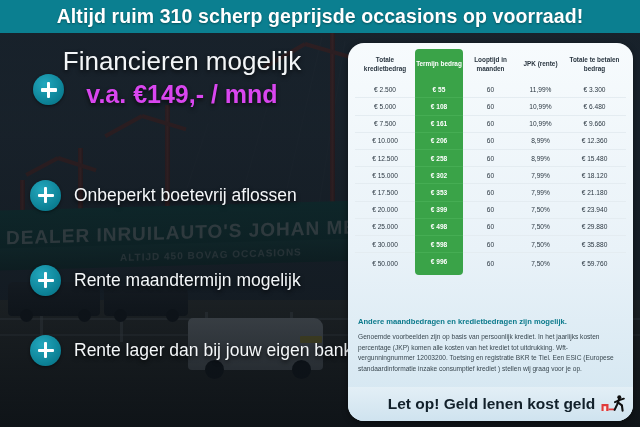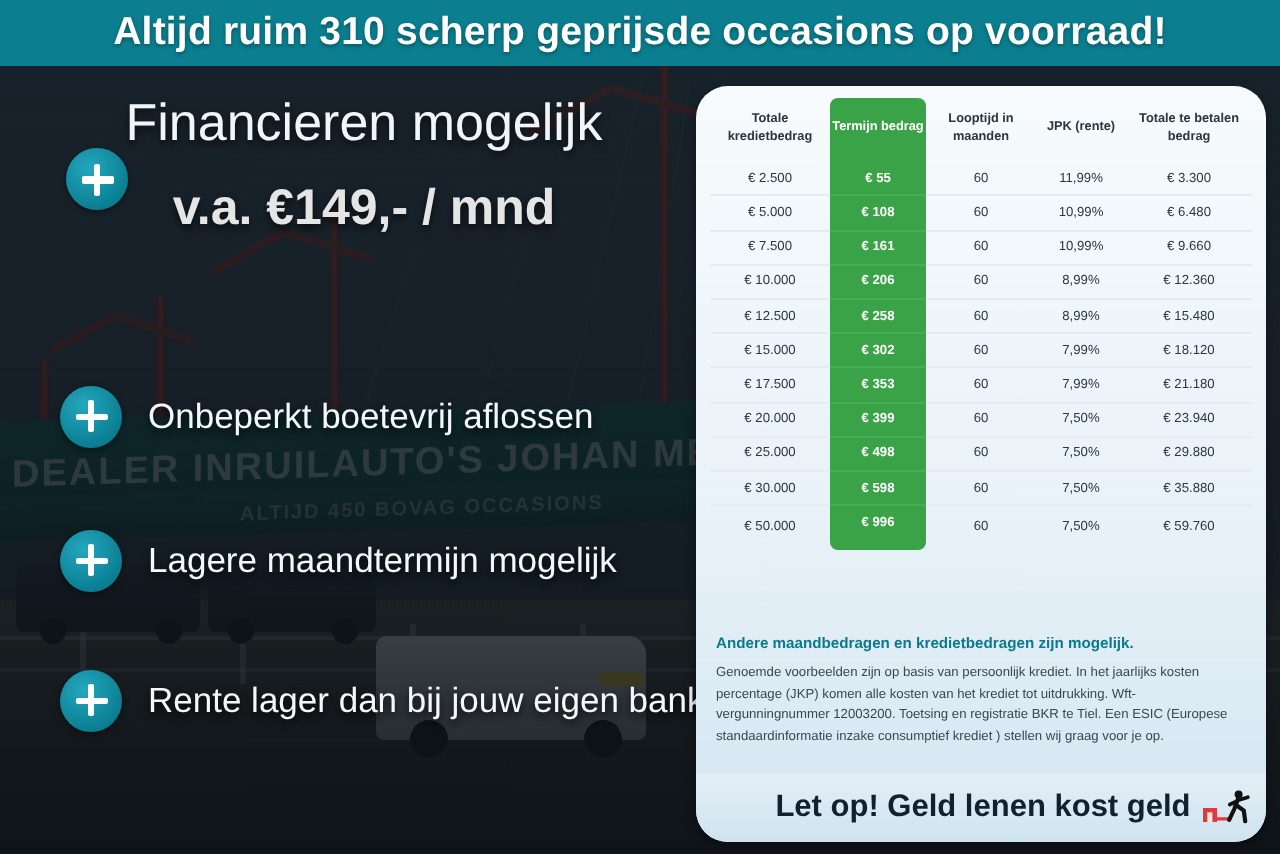--- a/index.html
+++ b/index.html
@@ -43,21 +43,21 @@
   .topbar{position:absolute;left:0;top:0;width:640px;height:33px;background:#0b7f90;
        display:flex;align-items:center;justify-content:center;}
   .topbar .t{color:#ffffff;font-size:19.5px;font-weight:bold;letter-spacing:.1px;
        text-shadow:0 1px 2px rgba(0,0,0,.35);white-space:nowrap;}
 
   
   .left{position:absolute;left:0;top:33px;width:345px;height:394px;padding-left:36px;}
   .head{position:absolute;left:22px;top:15px;width:320px;text-align:center;}
   .head .h1{color:#f2f5f7;font-size:26px;font-weight:400;line-height:1.05;
        text-shadow:0 2px 4px rgba(0,0,0,.7);white-space:nowrap;}
-  .head .h2{color:#e5e5e5;font-size:25px;font-weight:bold;line-height:1.15;margin-top:15px;
+  .head .h2{color:#d946ef;font-size:25px;font-weight:bold;line-height:1.15;margin-top:5px;
        text-shadow:0 2px 4px rgba(0,0,0,.7);white-space:nowrap;}
   .plusmark{position:absolute;width:31px;height:31px;border-radius:50%;
        background:radial-gradient(circle at 38% 32%,#23a7bd,#0b7f93 70%,#0a6b7d);
        box-shadow:0 1px 3px rgba(0,0,0,.5);}
   .plusmark::before,.plusmark::after{content:"";position:absolute;background:#fff;border-radius:1px;}
   .plusmark::before{left:7.5px;top:14px;width:16px;height:3.6px;}
   .plusmark::after{left:13.7px;top:7.6px;width:3.6px;height:16px;}
   .bullet{position:absolute;left:30px;width:315px;height:34px;display:flex;align-items:center;}
   .bullet .bm{position:relative;width:31px;height:31px;flex:0 0 31px;}
   .bullet .bl{margin-left:13px;color:#f4f7f9;font-size:17.5px;
@@ -150,28 +150,28 @@
   </div>
 
   <div class="left">
 
     <div class="plusmark" style="left:33px;top:41px;"></div>
     <div class="head">
       <div class="h1">Financieren mogelijk</div>
       <div class="h2">v.a. €149,- / mnd</div>
     </div>
 
-    <div class="bullet" style="top:158px;text-align:center;">
+    <div class="bullet" style="top:145px;text-align:center;">
       <div class="bm plusmark"></div>
       <div class="bl">Onbeperkt boetevrij aflossen</div>
     </div>
 
     <div class="bullet" style="top:230px;">
       <div class="bm plusmark"></div>
-      <div class="bl">Lagere maandtermijn mogelijk</div>
+      <div class="bl">Rente maandtermijn mogelijk</div>
     </div>
 
     <div class="bullet" style="top:300px;">
       <div class="bm plusmark"></div>
       <div class="bl">Rente lager dan bij jouw eigen bank</div>
     </div>
   </div>
 
   <div class="panel">
 

